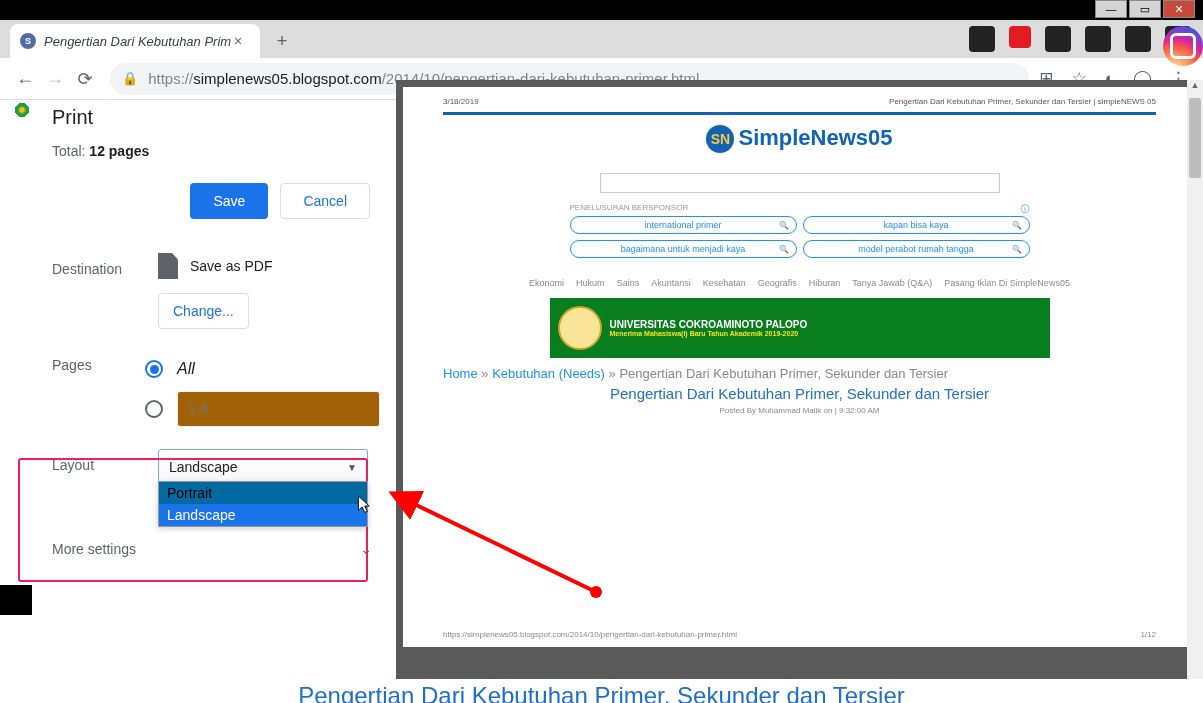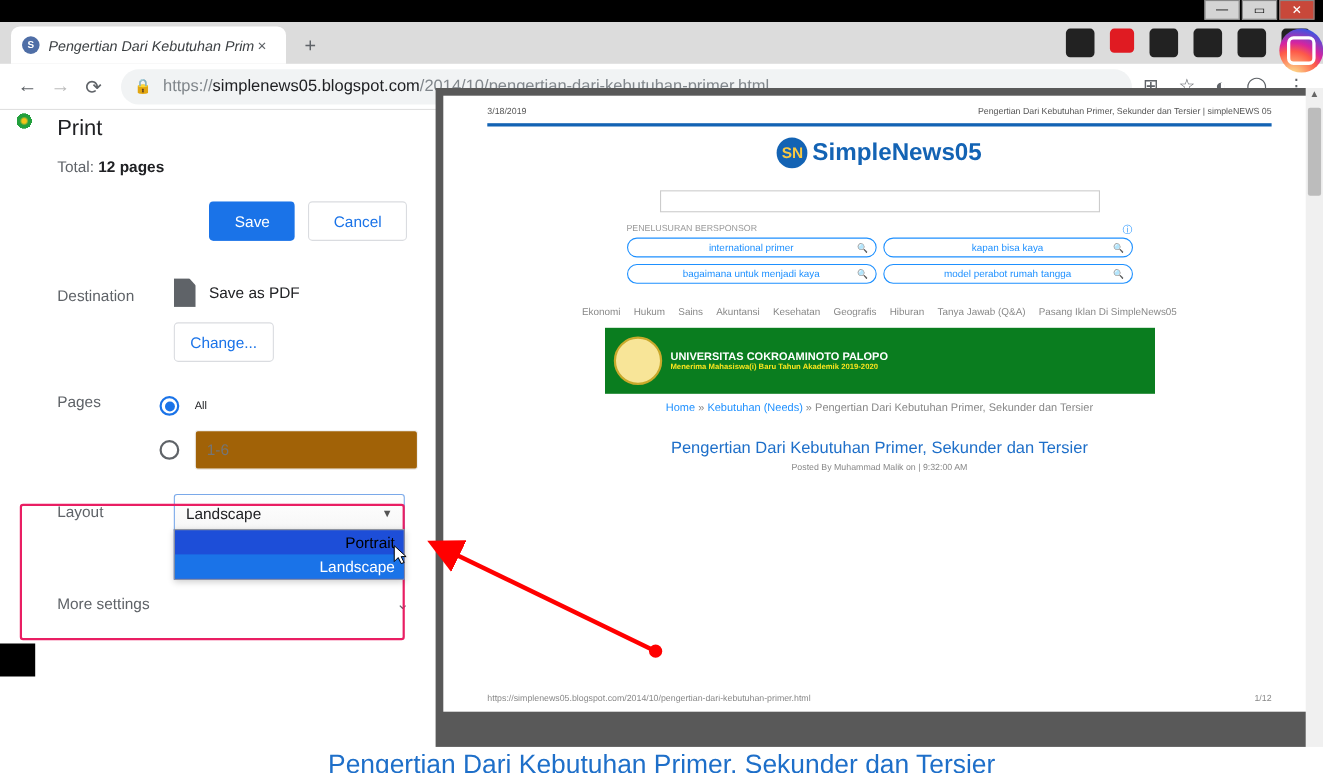--- a/index.html
+++ b/index.html
@@ -58,28 +58,28 @@
 
   .dest-body { display: flex; align-items: center; gap: 12px; }
   .pdf-icon { width: 20px; height: 26px; background: #5f6368; clip-path: polygon(0 0, 70% 0, 100% 25%, 100% 100%, 0 100%); }
   .dest-text { font-size: 14px; color: #202124; }
   .change-btn { margin-top: 14px; height: 36px; padding: 0 14px; border: 1px solid #dadce0; border-radius: 4px; color: #1a73e8; font-size: 14px; display: inline-flex; align-items: center; cursor: pointer; }
 
   .radio-row { display: flex; align-items: center; height: 40px; gap: 14px; }
   .radio { width: 18px; height: 18px; border-radius: 50%; border: 2px solid #5f6368; display: flex; align-items: center; justify-content: center; cursor: pointer; }
   .radio.checked { border-color: #1a73e8; }
   .radio.checked::after { content: ""; width: 9px; height: 9px; border-radius: 50%; background: #1a73e8; }
-  .radio-label { font-size: 10px; color: #202124; }
+  .radio-label { font-size: 16px; color: #202124; font-style: italic; }
   .range-input { flex: 1; height: 36px; border: 1px solid #f1f1f1; background: #a16207; padding: 0 10px; font-size: 14px; color: #202124; outline: none; border-radius: 3px; }
 
   
   .select-wrap { position: relative; }
   .select { width: 210px; height: 36px; border: 1px solid #7aa9e9; border-radius: 3px; padding: 0 10px; font-size: 14px; color: #202124; display: flex; align-items: center; justify-content: space-between; cursor: pointer; background: linear-gradient(#fff, #f6f6f6); }
   .select .caret { font-size: 10px; color: #555; }
-  .dropdown { position: absolute; top: 32px; left: 0; width: 210px; border: 1px solid #999; background: #1d4ed8; z-index: 10; box-shadow: 0 2px 6px rgba(0,0,0,0.2); text-align: right; }
+  .dropdown { position: absolute; top: 32px; left: 0; width: 210px; border: 1px solid #999; background: #0369a1; z-index: 10; box-shadow: 0 2px 6px rgba(0,0,0,0.2); }
   .dropdown .opt { padding: 3px 8px; font-size: 14px; color: #000; cursor: pointer; }
   .dropdown .opt.sel { background: #1a73e8; color: #fff; }
 
   .more { display: flex; justify-content: space-between; align-items: center; font-size: 14px; color: #5f6368; margin-top: 56px; cursor: pointer; padding-right: 8px; }
 
   
   .highlight { position: absolute; border: 2px solid #e91e63; border-radius: 3px; pointer-events: none; }
 
   
   .preview-wrap { flex: 1; background: #595959; padding: 7px; position: relative; }
@@ -94,21 +94,21 @@
   .pv-pills { width: 460px; margin: 0 auto; display: grid; grid-template-columns: 1fr 1fr; gap: 6px; }
   .pill { border: 1px solid #1e90ff; border-radius: 11px; height: 18px; display: flex; align-items: center; justify-content: center; font-size: 9px; color: #1e90ff; position: relative; }
   .pill::after { content: "🔍"; position: absolute; right: 6px; font-size: 8px; }
   .pv-nav { display: flex; gap: 12px; justify-content: center; font-size: 9px; color: #888; margin: 20px 0 10px; }
   .pv-banner { width: 500px; height: 60px; margin: 0 auto 8px; background: linear-gradient(#0a7d1f, #0a7d1f); display: flex; align-items: center; gap: 8px; padding: 0 8px; }
   .pv-banner .seal { width: 44px; height: 44px; border-radius: 50%; background: #f8e598; border: 2px solid #c9a92b; }
   .pv-banner .bt { flex: 1; }
   .pv-banner .bt1 { font-size: 13px; font-weight: bold; color: #f9e51e; }
   .pv-banner .bt2 { font-size: 10px; font-weight: bold; color: #fff; }
   .pv-banner .bt3 { font-size: 7px; color: #f9e51e; font-weight: bold; }
-  .pv-bc { text-align: center; font-size: 10px; color: #1e90ff; margin-bottom: 22px; }
+  .pv-bc { text-align: left; font-size: 13px; color: #1e90ff; margin-bottom: 4px; }
   .pv-bc .sep { color: #888; }
   .pv-title { text-align: center; font-size: 15px; color: #1e6fc9; margin-bottom: 4px; }
   .pv-meta { text-align: center; font-size: 8px; color: #888; }
   .pv-foot { position: absolute; bottom: 8px; left: 40px; right: 40px; display: flex; justify-content: space-between; font-size: 8px; color: #888; }
 
   .preview-scrollbar { position: absolute; right: 0; top: 0; bottom: 0; width: 16px; background: #f0f0f0; }
   .preview-scrollbar .thumb { position: absolute; top: 18px; left: 2px; right: 2px; height: 80px; background: #bcbcbc; border-radius: 2px; }
   .preview-scrollbar .arr { position: absolute; left: 0; right: 0; height: 16px; text-align: center; font-size: 9px; color: #666; }
   .preview-scrollbar .arr.up { top: 0; }
   .preview-scrollbar .arr.dn { bottom: 0; }

